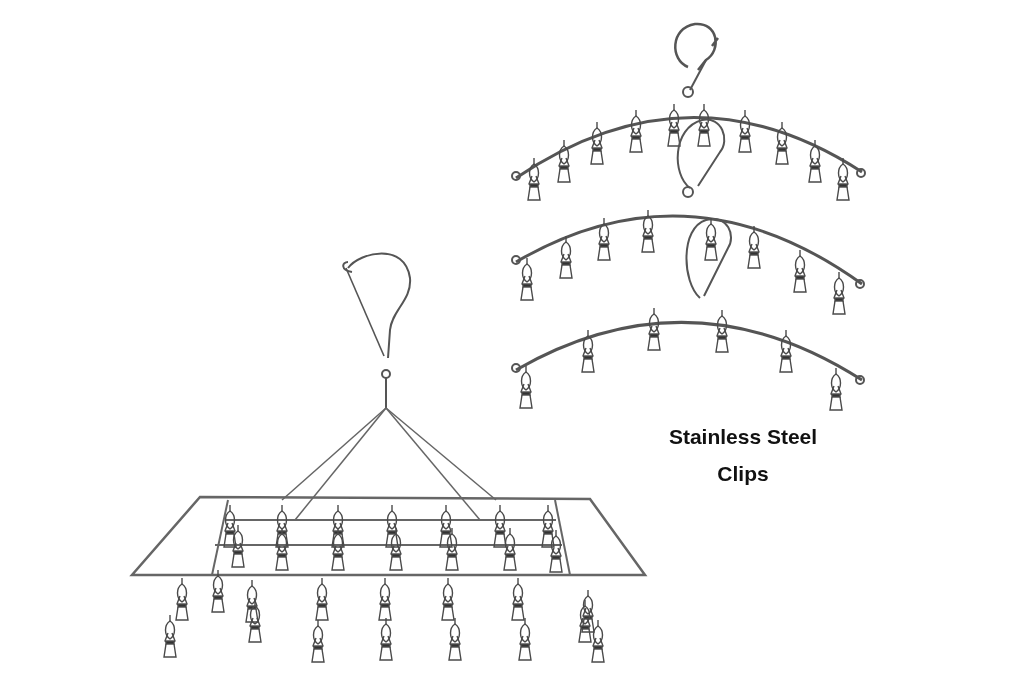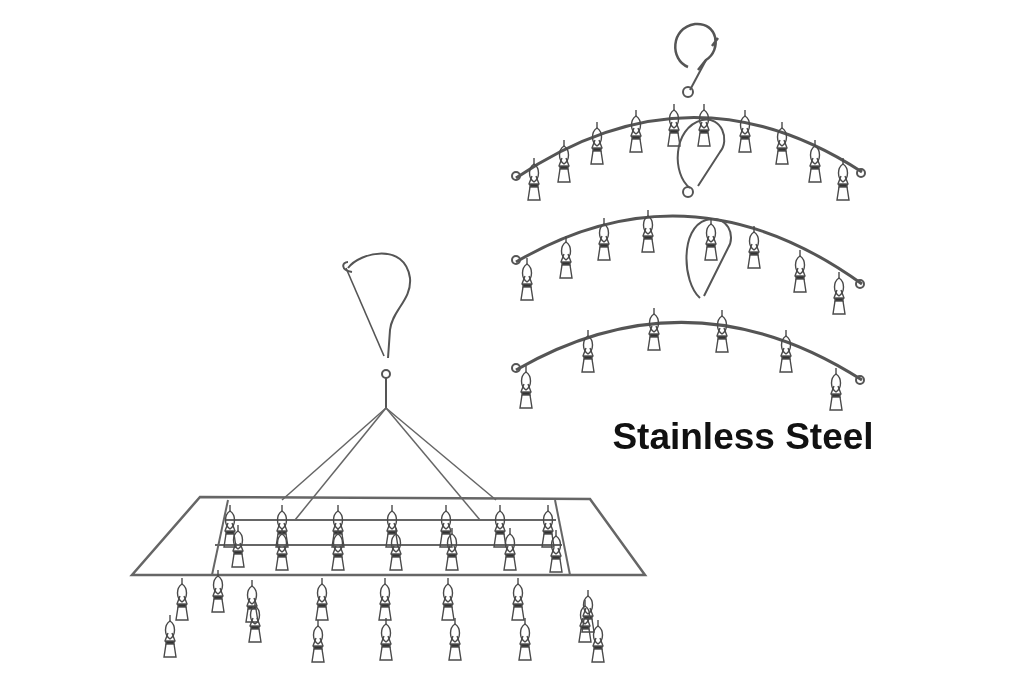--- a/index.html
+++ b/index.html
@@ -2,21 +2,21 @@
 <html><head>
 <meta charset="utf-8">
 <style>
   html, body { margin: 0; padding: 0; background: #ffffff; }
   body { width: 1024px; height: 683px; position: relative; overflow: hidden; font-family: "Liberation Sans", sans-serif; }
   .stage { position: absolute; left: 0; top: 0; width: 1024px; height: 683px; background: #ffffff; }
   svg.art { position: absolute; left: 0; top: 0; }
   .caption {
     position: absolute; left: 598px; top: 418px; width: 290px;
     text-align: center; font-family: "Liberation Sans", sans-serif;
-    font-weight: 700; font-size: 37px; line-height: 37px; color: #111111;
+    font-weight: 700; font-size: 21px; line-height: 37px; color: #111111;
   }
   .caption span { display: block; }
 </style>
 </head>
 <body>
 
 <div class="stage">
 
   <svg class="art" width="1024" height="683" viewBox="0 0 1024 683">
     <defs>
@@ -129,14 +129,15 @@
       <use href="#clip" x="386" y="618"></use>
       <use href="#clip" x="455" y="618"></use>
       <use href="#clip" x="525" y="618"></use>
       <use href="#clip" x="598" y="620"></use>
       <use href="#clip" x="585" y="600"></use>
     </g>
   </svg>
 
   <div class="caption">
     <span>Stainless Steel</span>
+    <span>Clips</span>
   </div>
 </div>
 
 </body></html>

